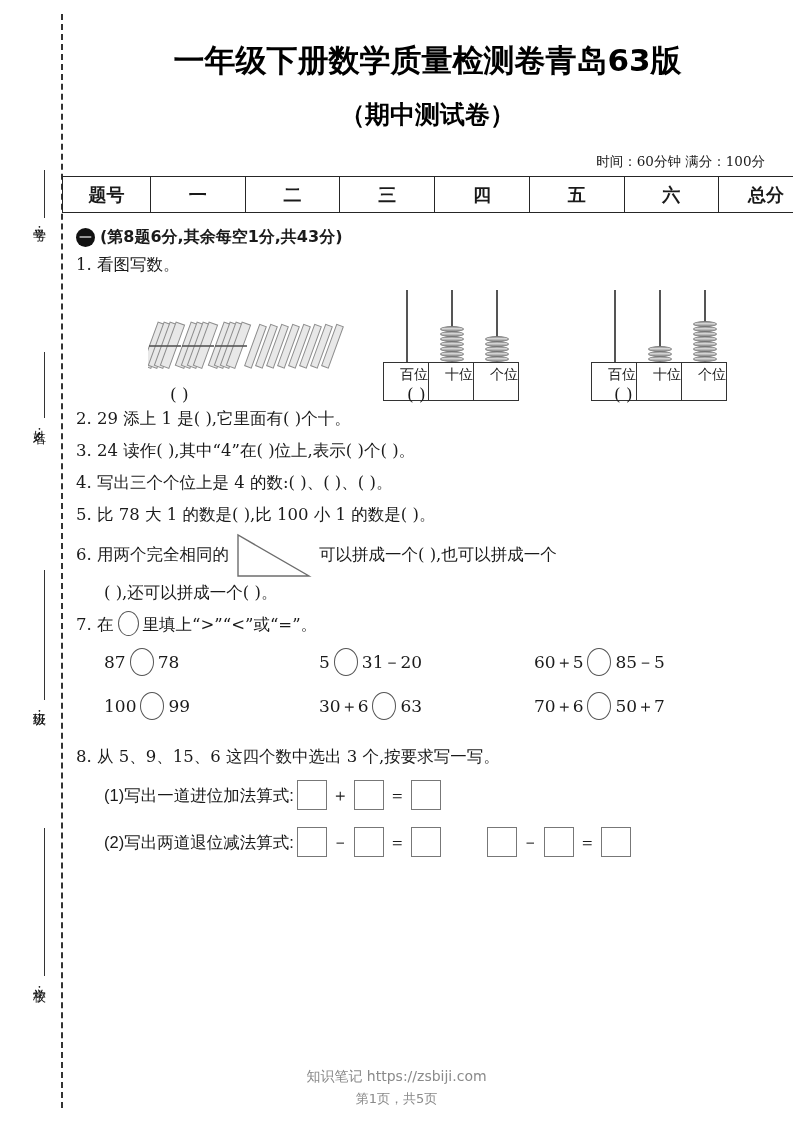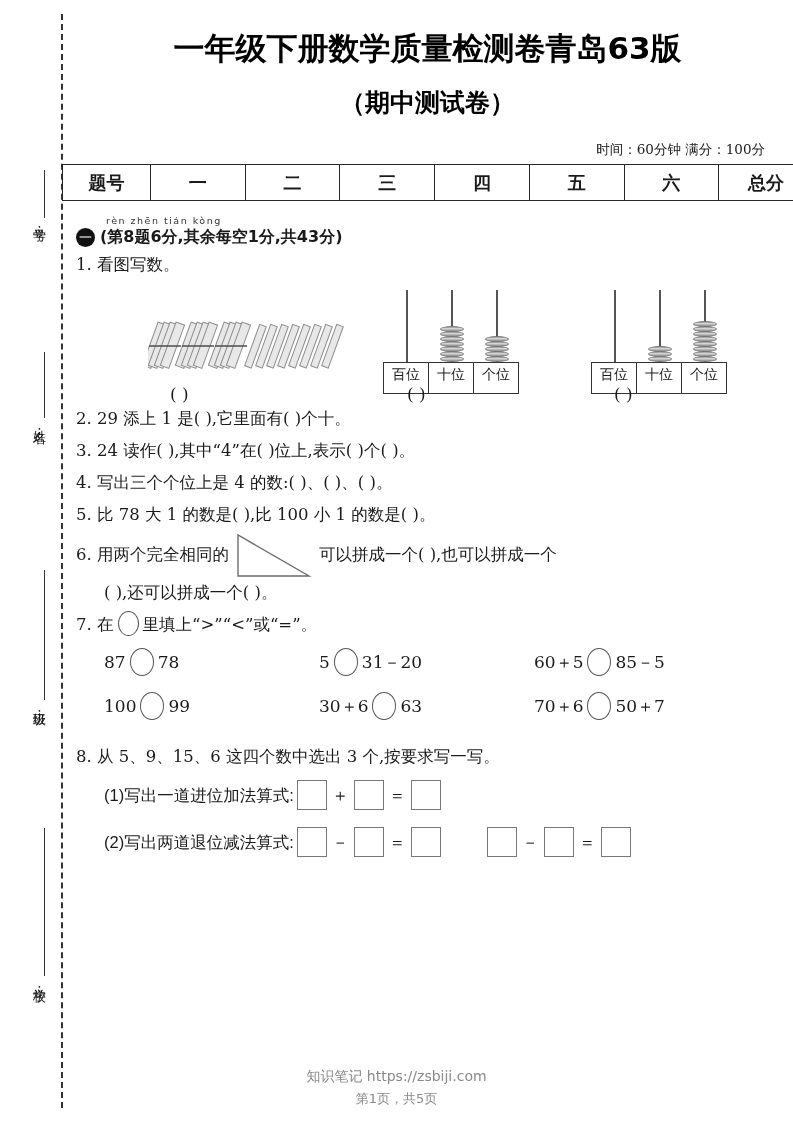--- a/index.html
+++ b/index.html
@@ -40,21 +40,21 @@
   }
 
   
   #page { position:absolute; left:62px; top:0; width:731px; height:1122px; }
 
   .title1 {
     text-align:center;
     font-size: 31px;
     font-weight: 700;
     letter-spacing: 0px;
-    margin-top: 28px;
+    margin-top: 40px;
     font-family: "DejaVu Sans", "Liberation Sans", sans-serif;
     color:#000;
   }
   .title2 {
     text-align:center;
     font-size: 25px;
     font-weight: 700;
     margin-top: 16px;
     font-family: "DejaVu Sans", "Liberation Sans", sans-serif;
     color:#000;
@@ -131,23 +131,23 @@
   .bead {
     width: 24px; height: 6px;
     border-radius: 50%;
     background: linear-gradient(180deg,#9a9a9a 0%, #d8d8d8 40%, #8a8a8a 100%);
     border: 1px solid #777;
     margin-top: -1px;
     box-sizing: border-box;
   }
   .ab-labels { display:flex; }
   .ab-labels div {
-    width: 46px; height: 32px; line-height: 23px;
+    width: 46px; height: 39px; line-height: 23px;
     border: 1px solid #333; margin-left: -1px;
-    text-align:center; font-size: 14px;
+    text-align:right; font-size: 14px;
     font-family:"DejaVu Serif","Liberation Serif",serif;
     background:#fff;
   }
   .paren {
     position:absolute; font-size: 17px;
     font-family:"DejaVu Serif","Liberation Serif",serif;
   }
 
   
   .tri-svg { vertical-align: -20px; margin: 0 6px; }
@@ -215,21 +215,20 @@
       <td>三</td>
       <td>四</td>
       <td>五</td>
       <td>六</td>
       <td>总分</td>
     </tr>
   </tbody>
     </table>
 
   <div class="sec-wrap">
-    <div class="pinyin">rèn zhēn tián kòng</div>
     <div class="sec-line">
       <span class="sec-num">一</span>
       <span class="sec-points">(第8题6分,其余每空1分,共43分)</span>
     </div>
   </div>
 
   <div class="q">1. 看图写数。</div>
 
   <div class="fig-row">
 

